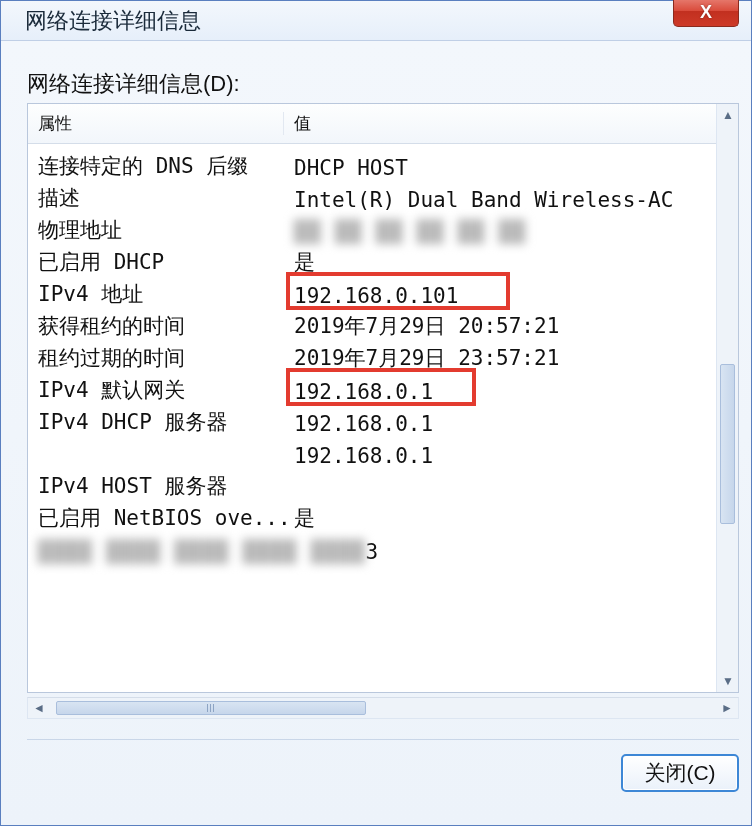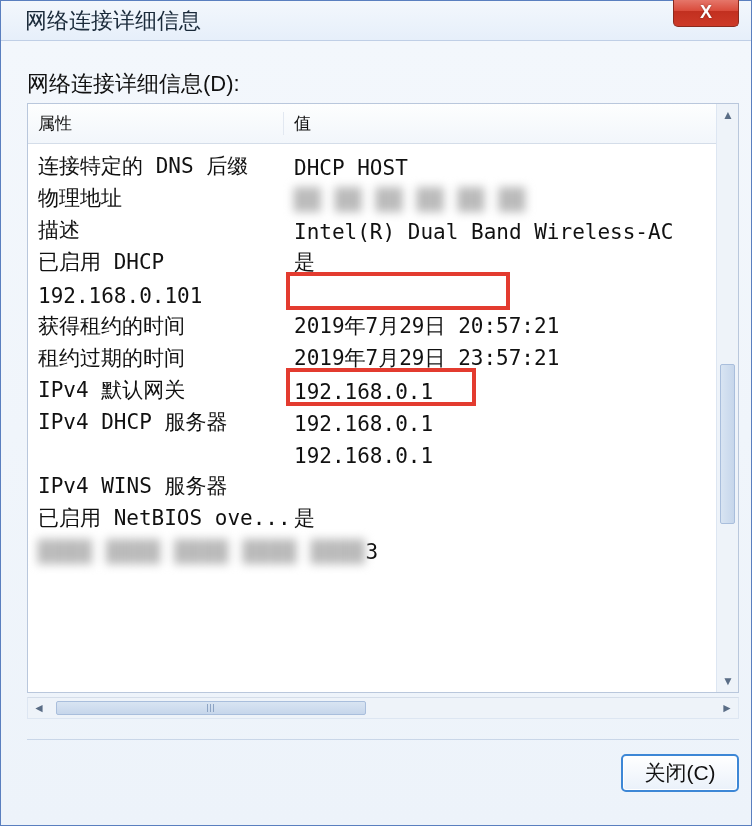--- a/index.html
+++ b/index.html
@@ -276,37 +276,38 @@
         </div>
 
         <div class="tbody">
 
           <div class="row">
             <div class="prop">连接特定的 DNS 后缀</div>
             <div class="val">DHCP HOST</div>
           </div>
 
           <div class="row">
+            <div class="prop">描述</div>
+            <div class="val">Intel(R) Dual Band Wireless-AC</div>
+          </div>
+
+          <div class="row">
             <div class="prop">物理地址</div>
             <div class="val">
               <span class="blur">██ ██ ██ ██ ██ ██</span>
             </div>
           </div>
 
           <div class="row">
-            <div class="prop">描述</div>
-            <div class="val">Intel(R) Dual Band Wireless-AC</div>
-          </div>
-
-          <div class="row">
             <div class="prop">已启用 DHCP</div>
             <div class="val">是</div>
           </div>
 
           <div class="row" style="position:relative">
+            <div class="prop">IPv4 地址</div>
             <div class="val">192.168.0.101</div>
             <div class="redbox" style="left:258px; top:-4px; width:224px; height:38px;"></div>
           </div>
 
 
           <div class="row">
             <div class="prop">获得租约的时间</div>
             <div class="val">2019年7月29日 20:57:21</div>
           </div>
 
@@ -326,21 +327,21 @@
             <div class="val">192.168.0.1</div>
           </div>
 
 
           <div class="row">
             <div class="prop"></div>
             <div class="val">192.168.0.1</div>
           </div>
 
           <div class="row">
-            <div class="prop">IPv4 WINS 服务器</div>
+            <div class="prop">IPv4 HOST 服务器</div>
             <div class="val"></div>
           </div>
 
           <div class="row">
             <div class="prop">已启用 NetBIOS ove...</div>
             <div class="val">是</div>
           </div>
 
           <div class="row">
             <div class="val">

